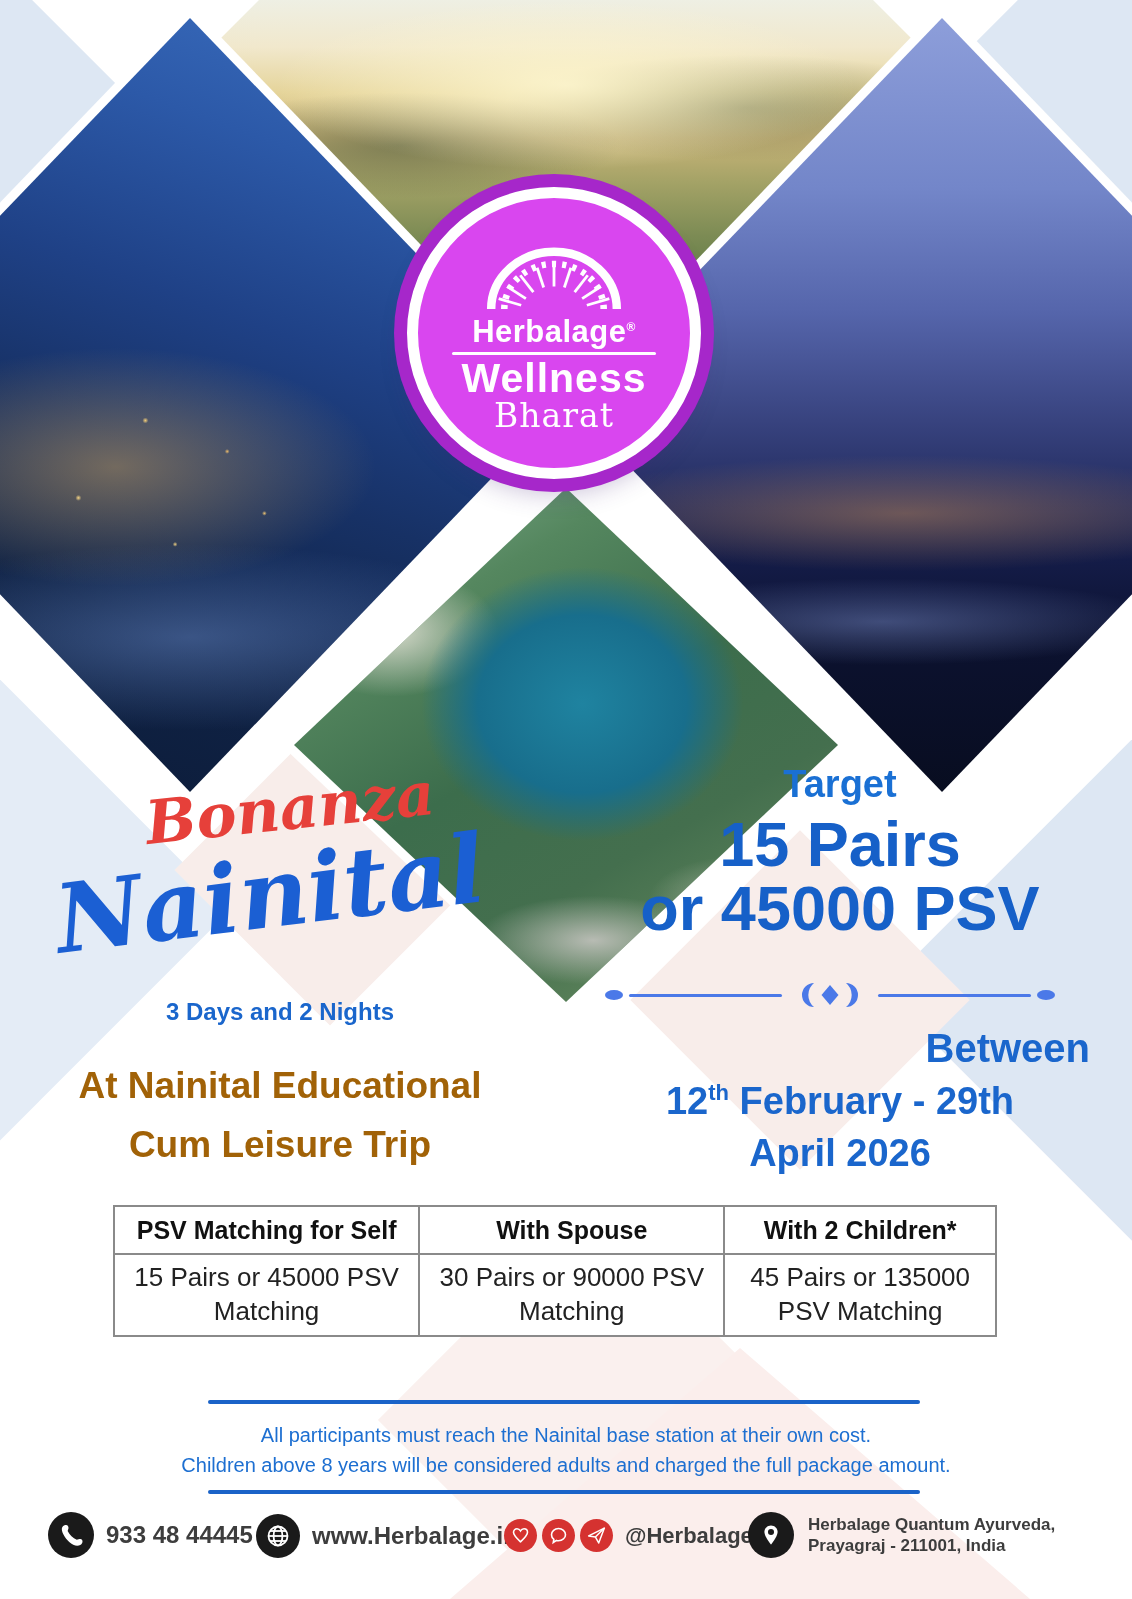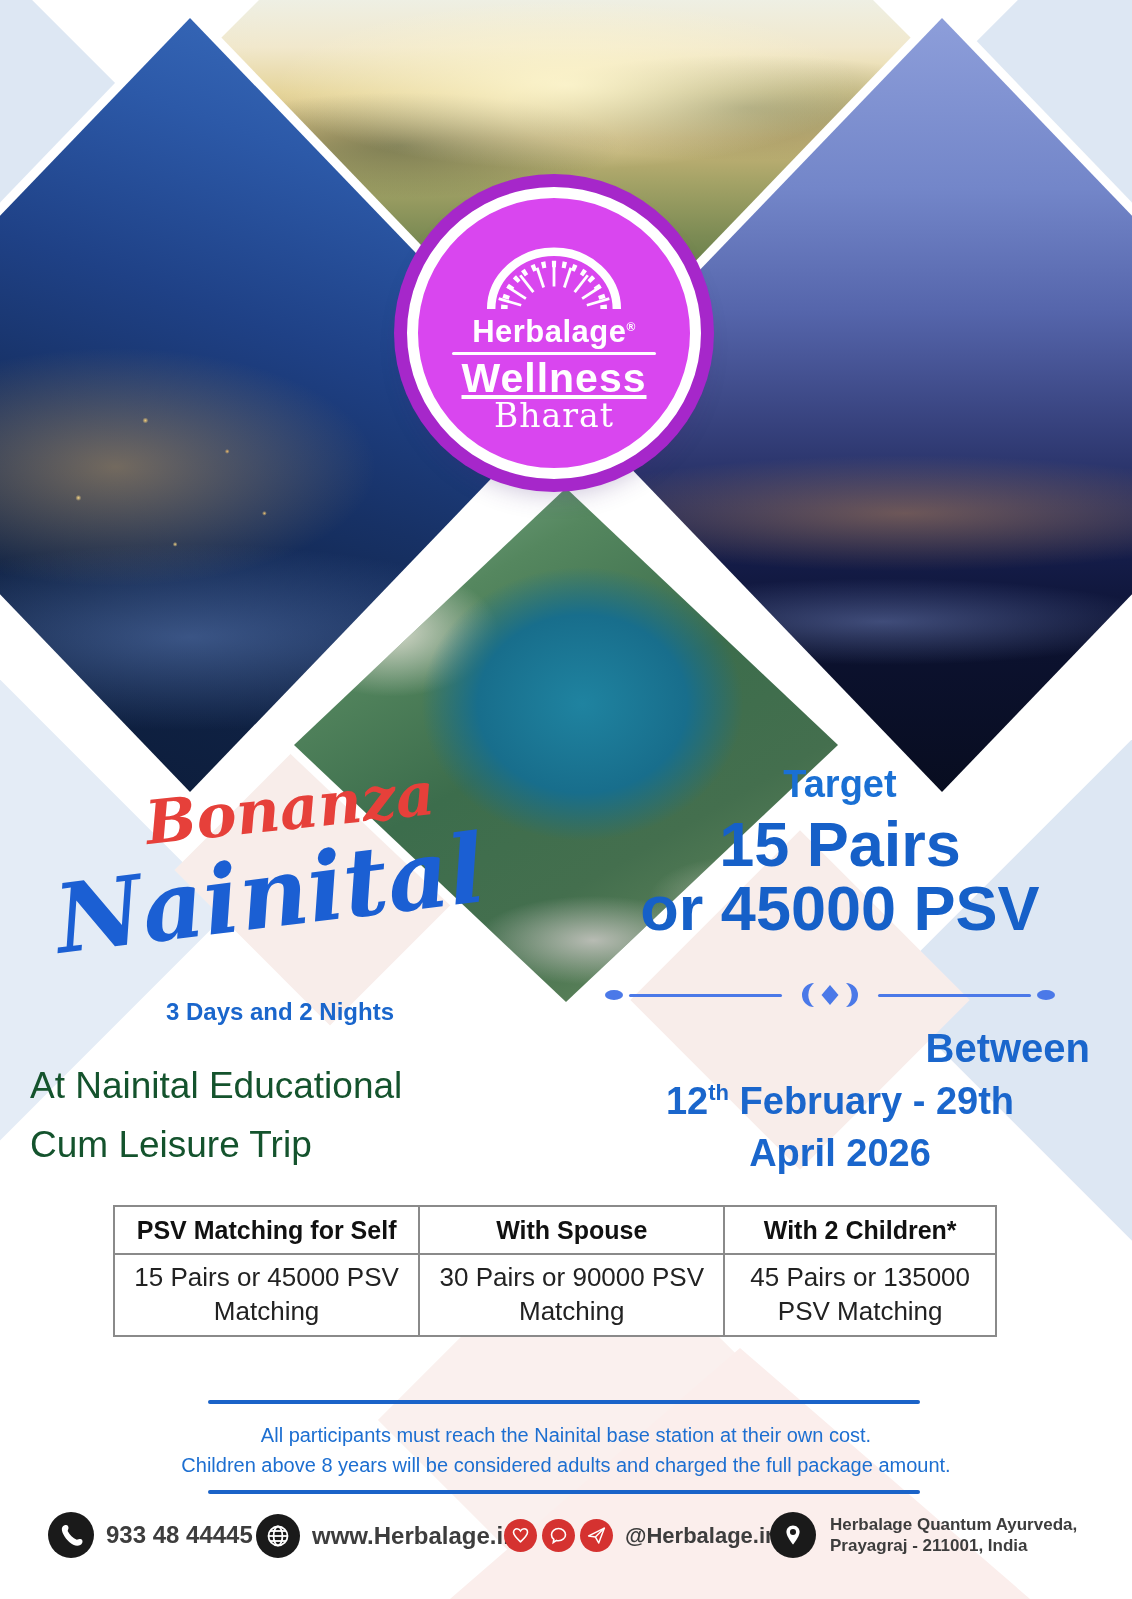--- a/index.html
+++ b/index.html
@@ -76,21 +76,21 @@
     color:#ffffff;
   }
   .logo-chakra { margin-top:46px; }
   .logo-brand {
     font-size:31px; font-weight:bold; letter-spacing:.5px; line-height:1;
     margin-top:2px;
   }
   .logo-brand sup { font-size:12px; vertical-align:super; }
   .logo-rule { width:204px; height:3px; background:#ffffff; margin-top:5px; border-radius:2px; }
   .logo-wellness {
-    font-size:41px; font-weight:bold; letter-spacing:1px; line-height:1.0; margin-top:3px;text-decoration:underline;
+    font-size:41px; font-weight:bold; letter-spacing:1px; line-height:1.0; margin-top:3px;
   }
   .logo-bharat {
     font-family:"DejaVu Serif", serif;
     font-size:33px; font-weight:normal; letter-spacing:1px; line-height:1.05;
   }
   
   .txt { position:absolute; z-index:4; }
   .bonanza {
     left:140px; top:778px; width:300px; text-align:center;
     font-family:"DejaVu Serif", serif; font-style:italic; font-weight:bold;
@@ -99,22 +99,22 @@
   .nainital {
     left:50px; top:846px; width:440px; text-align:center;
     font-family:"DejaVu Serif", serif; font-style:italic; font-weight:bold;
     font-size:95px; color:#1b5fd3; transform:rotate(-7deg); line-height:1;
   }
   .duration {
     left:40px; top:998px; width:480px; text-align:center;
     font-size:24px; font-weight:bold; color:#1a66cc;
   }
   .edu {
-    left:30px; top:1056px; width:500px; text-align:left;
-    font-size:37px; font-weight:normal; color:#14532d; line-height:1.6;
+    left:30px; top:1056px; width:500px; text-align:center;
+    font-size:37px; font-weight:bold; color:#a16207; line-height:1.6;
   }
   
   .target-label {
     left:590px; top:763px; width:500px; text-align:center;
     font-size:38px; font-weight:600; color:#1a70d4;
   }
   .pairs-big {
     left:570px; top:812px; width:540px; text-align:center;
     font-size:63px; font-weight:bold; color:#1660c8; line-height:1.02;
   }
@@ -317,21 +317,21 @@
         <span class="circle-ic red-ic">
           <svg width="21" height="21" viewBox="0 0 24 24">
             <path d="M3 12.5 L21 3.5 L14.5 20.5 L10.8 13.8 Z" fill="none" stroke="#ffffff" stroke-width="1.7" stroke-linejoin="round"></path>
             <line x1="10.8" y1="13.8" x2="21" y2="3.5" stroke="#ffffff" stroke-width="1.7"></line>
           </svg>
         </span>
       </span>
       <span class="f-text" style="font-size:22px;">@Herbalage.in</span>
     </div>
 
-    <div class="f-item" style="left:770px; top:10px;align-items:center;">
+    <div class="f-item" style="left:748px; top:10px;align-items:center;">
       <span class="circle-ic black-ic" style="width:46px; height:46px;">
         <svg width="26" height="26" viewBox="0 0 24 24">
           <path d="M12 3.2 C8.6 3.2 5.9 5.9 5.9 9.2 C5.9 13.4 12 20.8 12 20.8 C12 20.8 18.1 13.4 18.1 9.2 C18.1 5.9 15.4 3.2 12 3.2 Z" fill="#ffffff"></path>
           <circle cx="12" cy="9.3" r="2.8" fill="#1a1a1a"></circle>
         </svg>
       </span>
       <span class="f-addr">
         <div>Herbalage Quantum Ayurveda,</div>
         <div>Prayagraj - 211001, India</div>
       </span>

